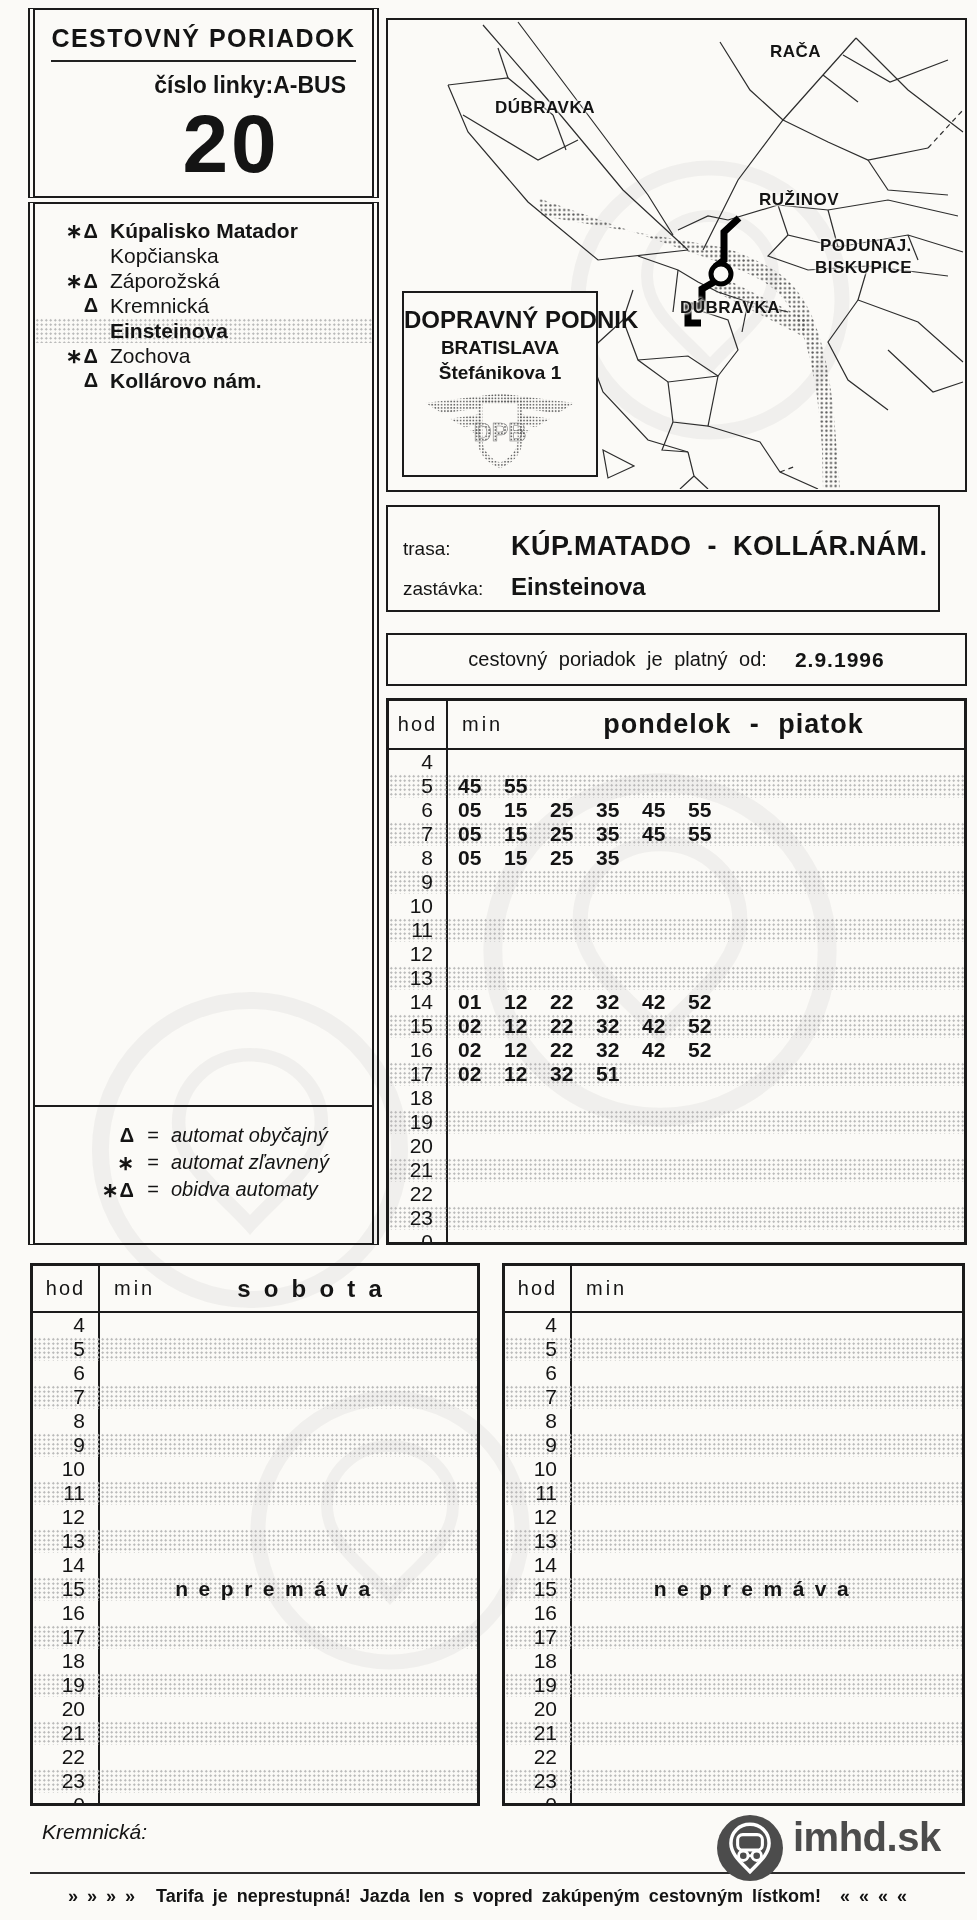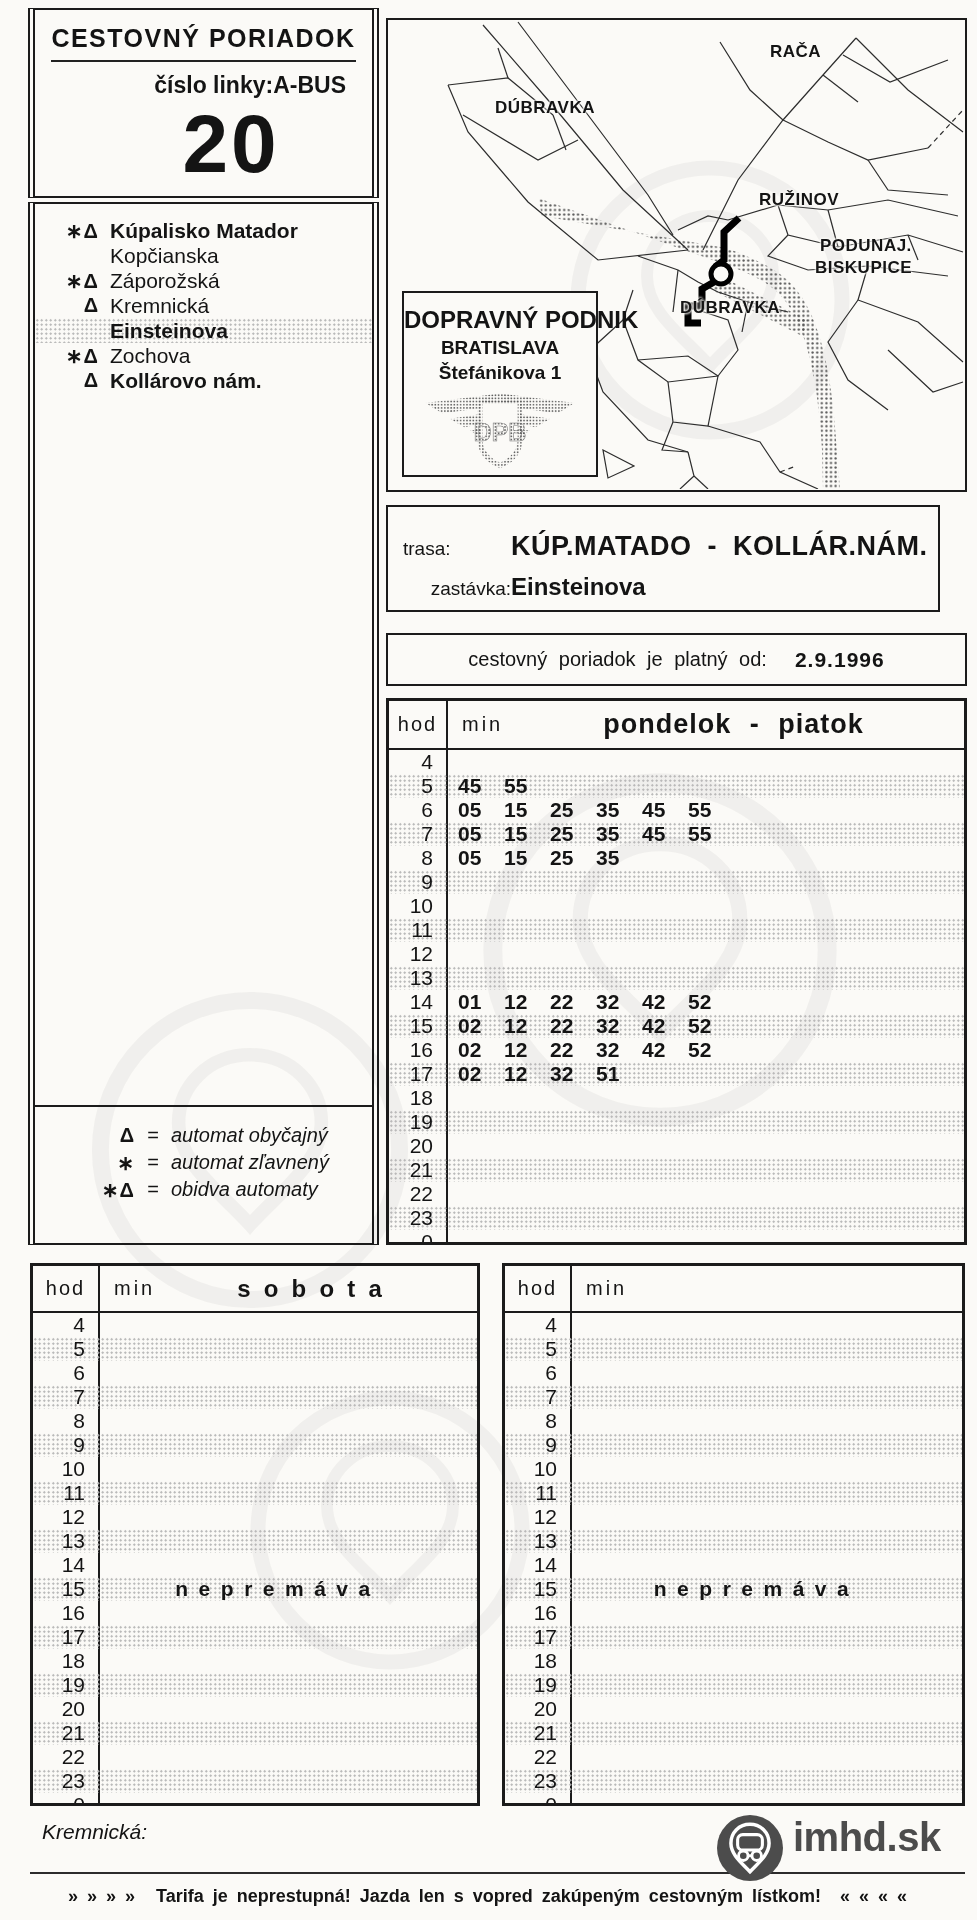--- a/index.html
+++ b/index.html
@@ -278,21 +278,21 @@
       <path d="M65,17 L103,17 L103,55 C103,67 94,76 84,80 C74,76 65,67 65,55 Z" fill="#fbfaf7"></path>
       <text x="84" y="57" text-anchor="middle" font-family="Liberation Sans, sans-serif" font-size="27" font-weight="bold" fill="url(#lgdots)" stroke="#777" stroke-width="0.6">DPB</text>
     </svg>
   </div>
 
   <div id="route-box" class="sbox" style="left:386px;top:505px;width:554px;height:107px;">
     <div class="r-row" style="top:24px;">
       <span class="r-label">trasa:</span>
       <span class="trasa-value">KÚP.MATADO - KOLLÁR.NÁM.</span>
     </div>
-    <div class="r-row" style="top:66px;text-align:right;">
+    <div class="r-row" style="top:66px;">
       <span class="r-label">zastávka:</span>
       <span class="zast-value">Einsteinova</span>
     </div>
   </div>
 
   <div id="validity-box" class="sbox" style="left:386px;top:633px;width:581px;height:53px;">
     <span class="v-label">cestovný poriadok je platný od:</span>
     <span class="v-date">2.9.1996</span>
   </div>
 

